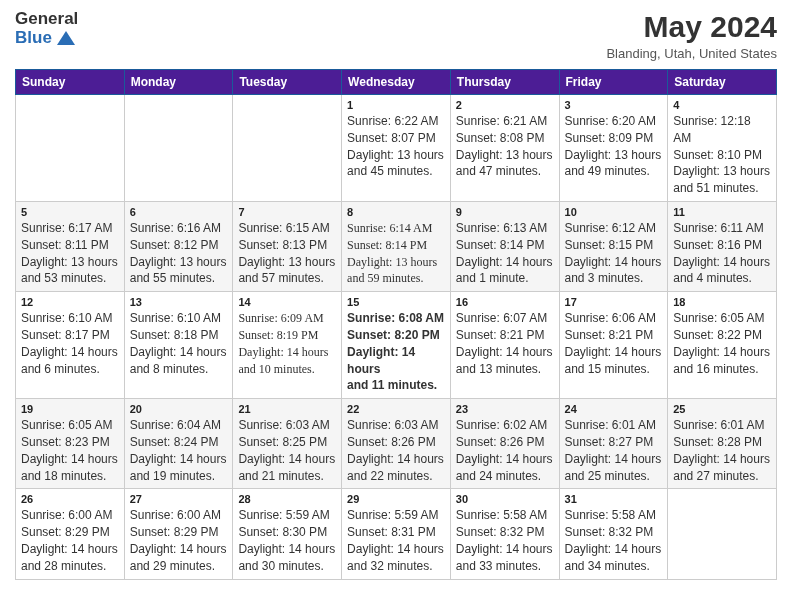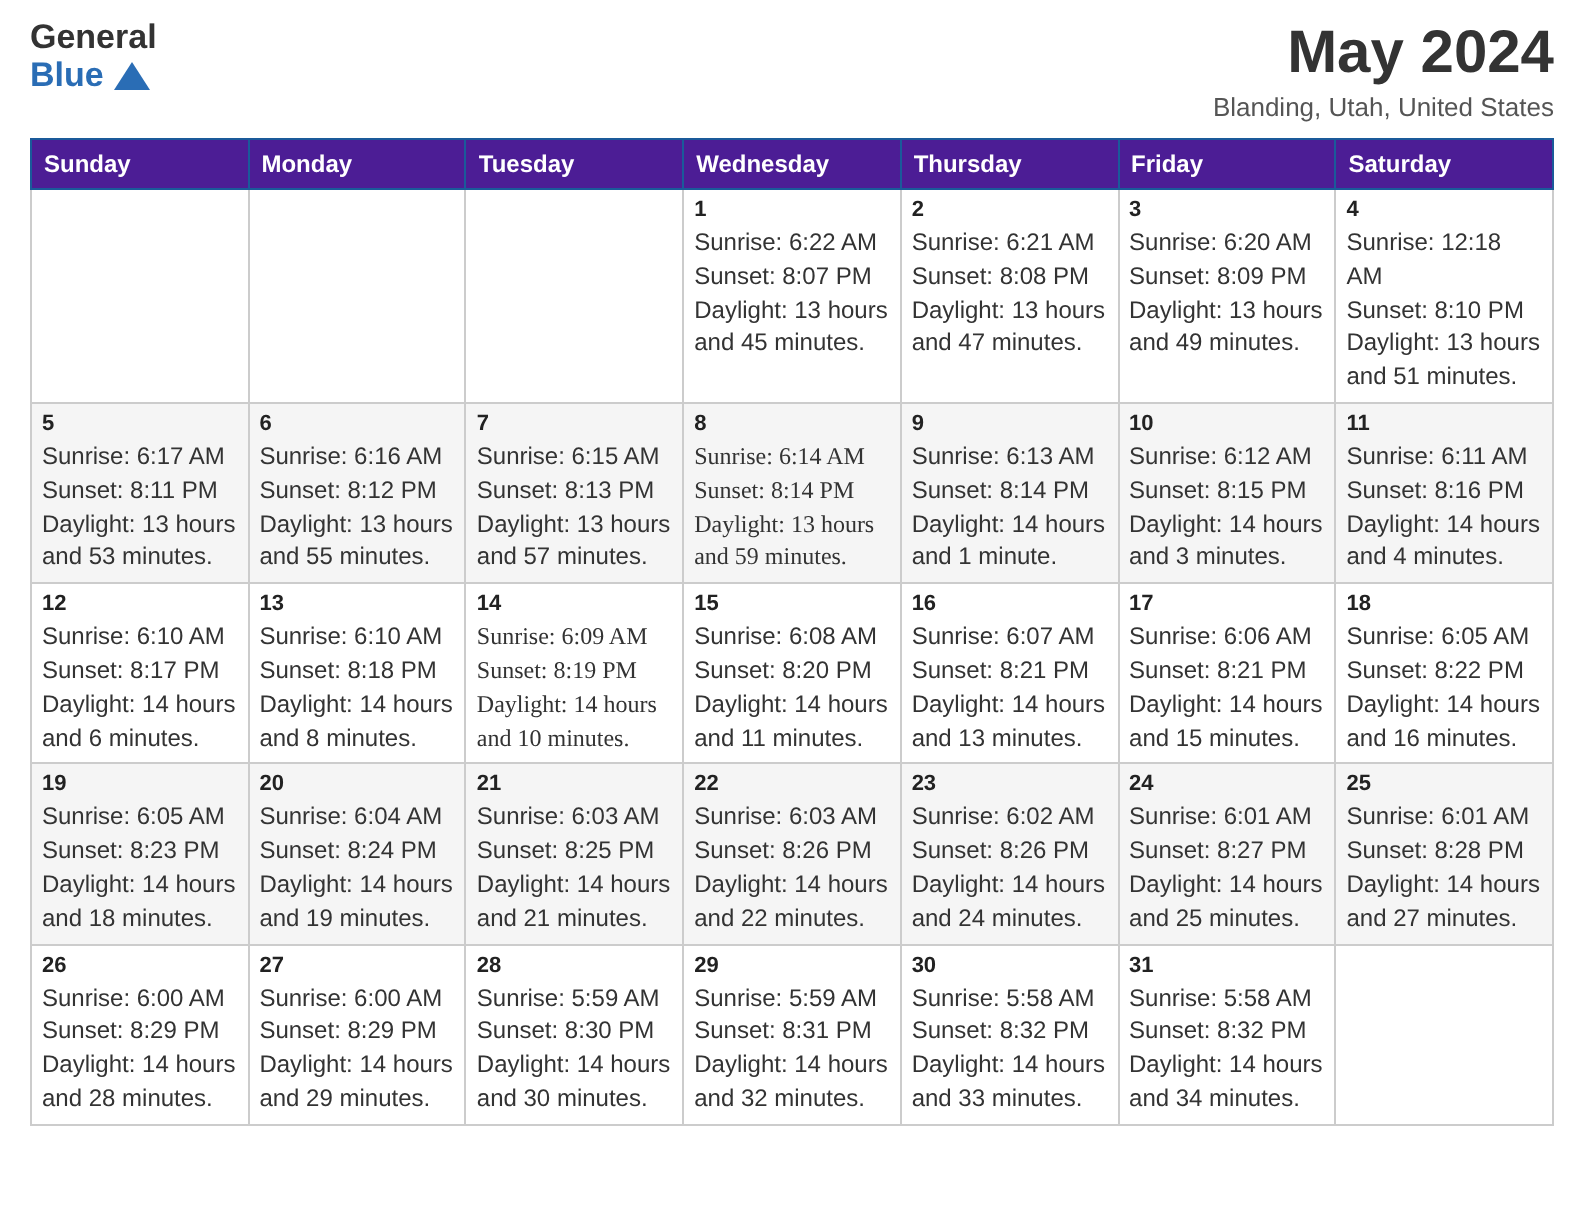--- a/index.html
+++ b/index.html
@@ -218,21 +218,21 @@
           </td>
           <td>
             <div class="day-number">14</div>
             <div class="day-info" style="white-space: pre-line; font-family: Liberation Serif, serif;">Sunrise: 6:09 AM
 Sunset: 8:19 PM
 Daylight: 14 hours
 and 10 minutes.</div>
           </td>
           <td>
             <div class="day-number">15</div>
-            <div class="day-info" style="white-space: pre-line;">Sunrise: 6:08 AM
+            <div class="day-info" style="white-space: pre-line; font-weight: bold;">Sunrise: 6:08 AM
 Sunset: 8:20 PM
 Daylight: 14 hours
 and 11 minutes.</div>
           </td>
           <td>
             <div class="day-number">16</div>
             <div class="day-info" style="white-space: pre-line;">Sunrise: 6:07 AM
 Sunset: 8:21 PM
 Daylight: 14 hours
 and 13 minutes.</div>

